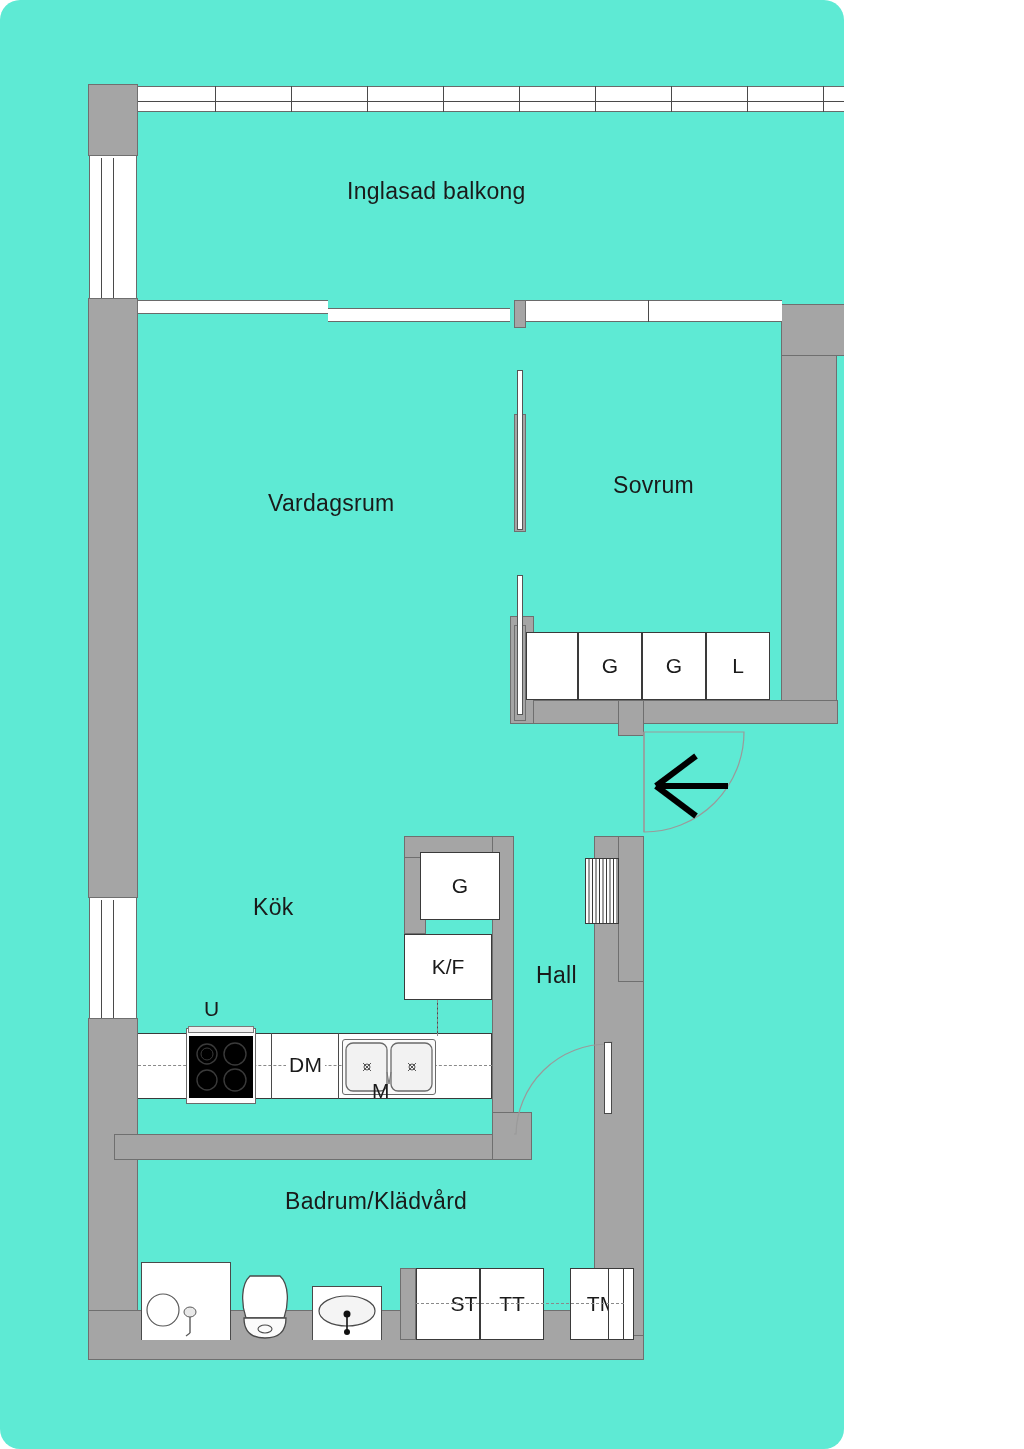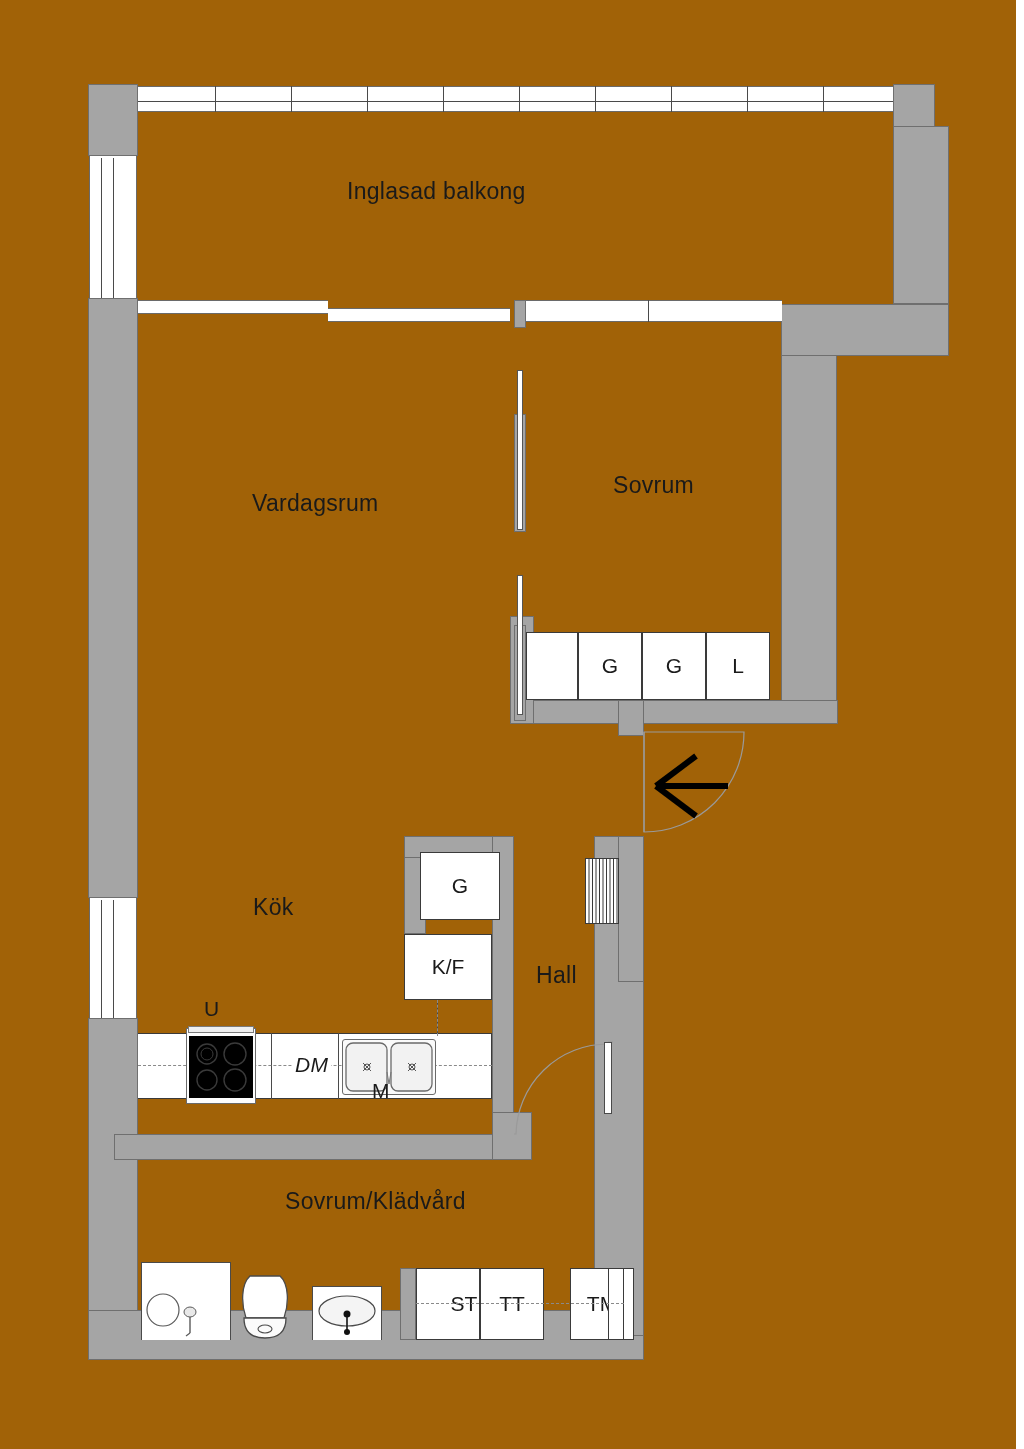--- a/index.html
+++ b/index.html
@@ -1,18 +1,18 @@
 <!DOCTYPE html>
 <html><head>
 <meta charset="utf-8">
 <title>Floor Plan</title>
 <style>
   html,body{margin:0;padding:0;background:#ffffff;}
   body{font-family:"Liberation Sans",sans-serif;}
-  #plan{position:relative;width:1016px;height:1449px;background:#a16207;overflow:hidden;}
+  #plan{position:relative;width:844px;height:1449px;background:#5eead4;overflow:hidden;border-radius:20px;}
   .wall-o{position:absolute;background:#a5a5a5;box-sizing:border-box;outline:1px solid #6f6f6f;outline-offset:-1px;}
   .label{position:absolute;color:#1a1a1a;white-space:nowrap;letter-spacing:.3px;}
   .rlabel{font-size:23px;}
   .clabel{font-size:21px;}
   .box{position:absolute;background:#ffffff;border:1px solid #4a4a4a;box-sizing:border-box;}
   .boxline{position:absolute;background:#4a4a4a;}
   .winframe{position:absolute;background:#ffffff;border-top:1px solid #6a6a6a;border-bottom:1px solid #6a6a6a;box-sizing:border-box;}
   .vwin{position:absolute;background:#ffffff;border-left:1px solid #6a6a6a;border-right:1px solid #6a6a6a;box-sizing:border-box;}
   .mullion{position:absolute;width:1px;background:#4a4a4a;}
   .hmull{position:absolute;height:1px;background:#4a4a4a;}
@@ -79,25 +79,25 @@
 
   <div class="wall-o" style="left:492px;top:1112px;width:40px;height:48px;"></div>
 
   <div class="winframe" style="left:138px;top:300px;width:190px;height:14px;"></div>
   <div class="winframe" style="left:328px;top:308px;width:182px;height:14px;"></div>
   <div class="wall-o" style="left:514px;top:300px;width:12px;height:28px;"></div>
   <div class="winframe" style="left:526px;top:300px;width:256px;height:22px;"></div>
   <div class="mullion" style="left:648px;top:300px;height:22px;"></div>
 
   <div class="label rlabel" style="left:347px;top:178px;">Inglasad balkong</div>
-  <div class="label rlabel" style="left:252px;top:490px;">Vardagsrum</div>
+  <div class="label rlabel" style="left:268px;top:490px;">Vardagsrum</div>
   <div class="label rlabel" style="left:613px;top:472px;">Sovrum</div>
   <div class="label rlabel" style="left:253px;top:894px;">Kök</div>
   <div class="label rlabel" style="left:536px;top:962px;">Hall</div>
-  <div class="label rlabel" style="left:285px;top:1188px;">Sovrum/Klädvård</div>
+  <div class="label rlabel" style="left:285px;top:1188px;">Badrum/Klädvård</div>
 
   <div class="wall-o" style="left:514px;top:414px;width:12px;height:118px;"></div>
   <div class="box" style="left:517px;top:370px;width:6px;height:160px;border:1px solid #555;"></div>
   <div class="wall-o" style="left:514px;top:625px;width:12px;height:96px;"></div>
   <div class="box" style="left:517px;top:575px;width:6px;height:140px;border:1px solid #555;"></div>
 
   <div class="cab" style="left:526px;top:632px;width:52px;height:68px;">
       <span></span>
     </div>
   <div class="cab" style="left:578px;top:632px;width:64px;height:68px;">
@@ -163,21 +163,21 @@
     <circle cx="18" cy="18" r="10" fill="none" stroke="#3a3a3a" stroke-width="1.4"></circle>
     <circle cx="18" cy="18" r="6" fill="none" stroke="#3a3a3a" stroke-width="1"></circle>
     <circle cx="46" cy="18" r="11" fill="none" stroke="#3a3a3a" stroke-width="1.4"></circle>
     <circle cx="18" cy="44" r="10" fill="none" stroke="#3a3a3a" stroke-width="1.4"></circle>
     <circle cx="46" cy="44" r="11" fill="none" stroke="#3a3a3a" stroke-width="1.4"></circle>
   </svg>
   <div class="box" style="left:188px;top:1026px;width:66px;height:7px;background:#efefef;border:1px solid #7a7a7a;"></div>
 
   <div class="label clabel" style="left:204px;top:997px;">U</div>
 
-  <div class="label clabel" style="left:292px;top:1053px;background:#fff;padding:0 3px;font-style:italic;">DM</div>
+  <div class="label clabel" style="left:286px;top:1053px;background:#fff;padding:0 3px;">DM</div>
 
   <div class="box" style="left:342px;top:1039px;width:94px;height:56px;border:1px solid #6a6a6a;border-radius:3px;background:#fafafa;"></div>
   <svg style="left:345px;top:1042px;width:88px;height:50px;" viewBox="0 0 88 50">
     <rect x="1" y="1" width="41" height="48" rx="7" fill="#f2f2f2" stroke="#6a6a6a" stroke-width="1.3"></rect>
     <rect x="46" y="1" width="41" height="48" rx="7" fill="#f2f2f2" stroke="#6a6a6a" stroke-width="1.3"></rect>
     <g stroke="#555" stroke-width="1">
       <line x1="18" y1="21" x2="26" y2="29"></line>
         <line x1="26" y1="21" x2="18" y2="29"></line>
       <line x1="63" y1="21" x2="71" y2="29"></line>
         <line x1="71" y1="21" x2="63" y2="29"></line>

